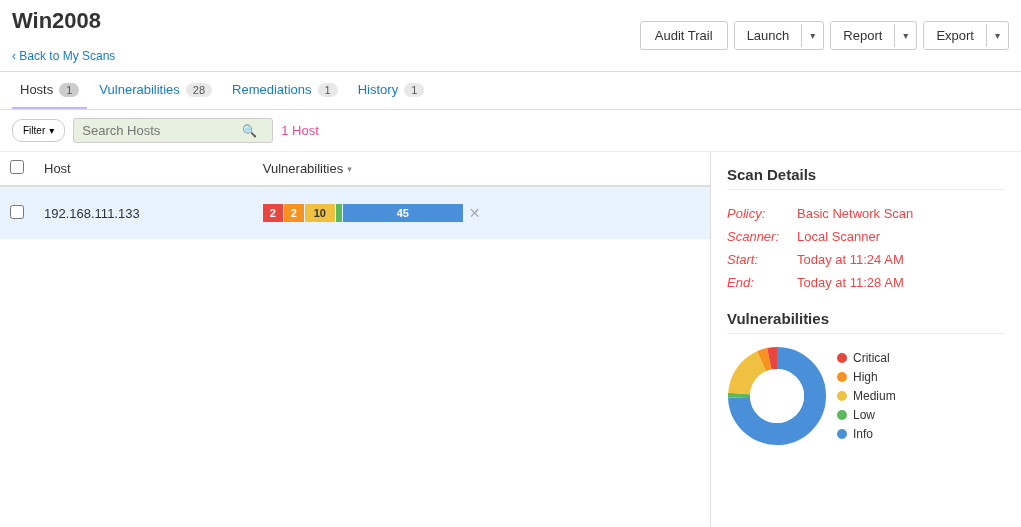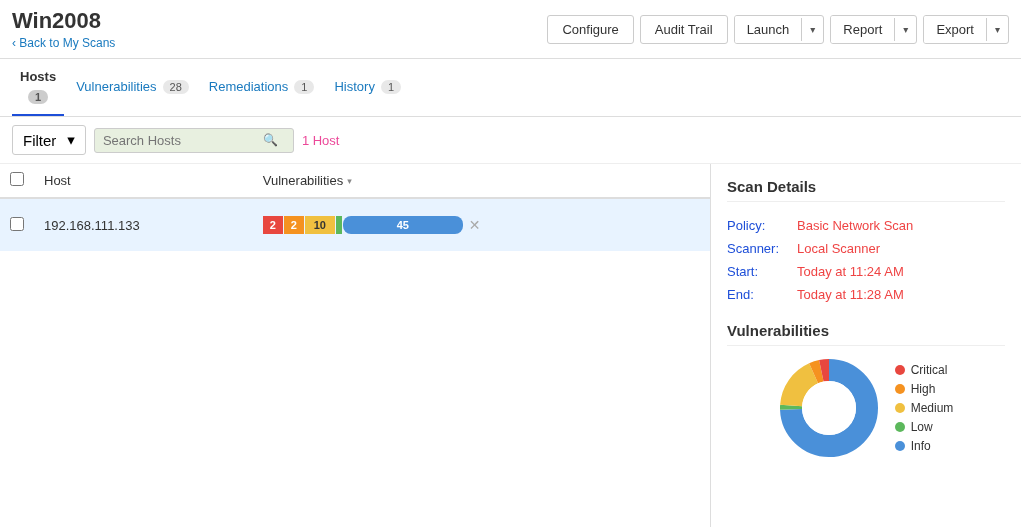--- a/index.html
+++ b/index.html
@@ -1,37 +1,37 @@
 <!DOCTYPE html>
 <html><head>
   <meta charset="utf-8">
   <style>
     * { box-sizing: border-box; margin: 0; padding: 0; }
     body { font-family: Arial, sans-serif; font-size: 13px; color: #333; background: #fff; width: 1021px; height: 527px; overflow: hidden; }
 
     
     .header { display: flex; align-items: center; padding: 8px 12px; border-bottom: 1px solid #ddd; background: #fff; }
     .app-title { font-size: 22px; font-weight: bold; color: #333; margin-right: 20px; }
-    .back-link { font-size: 12px; color: #1a7abf; cursor: pointer; display: block; margin-top: 2px; }
+    .back-link { font-size: 12px; color: #1a7abf; cursor: pointer; display: block; margin-top: 15px; }
     .header-actions { margin-left: auto; display: flex; align-items: center; gap: 6px; }
     .btn { padding: 6px 14px; border: 1px solid #ccc; border-radius: 3px; background: #fff; cursor: pointer; font-size: 13px; color: #333; }
     .btn-split { display: flex; align-items: center; border: 1px solid #ccc; border-radius: 3px; overflow: hidden; }
     .btn-split .main { padding: 6px 12px; border: none; background: #fff; cursor: pointer; font-size: 13px; color: #333; }
     .btn-split .arrow { padding: 6px 8px; border: none; border-left: 1px solid #ccc; background: #fff; cursor: pointer; font-size: 10px; color: #555; }
 
     
     .tabs { display: flex; align-items: center; padding: 0 12px; border-bottom: 1px solid #ddd; background: #fff; }
     .tab { padding: 10px 8px; margin-right: 4px; cursor: pointer; font-size: 13px; color: #1a7abf; border-bottom: 2px solid transparent; display: flex; align-items: center; gap: 6px; }
-    .tab.active { color: #333; border-bottom: 2px solid #1d4ed8; font-weight: bold; flex-direction: column; }
+    .tab.active { color: #333; border-bottom: 2px solid #c4b5fd; font-weight: normal; }
     .tab-badge { background: #e8e8e8; color: #555; border-radius: 10px; padding: 1px 7px; font-size: 11px; }
     .tab.active .tab-badge { background: #ccc; }
 
     
     .toolbar { display: flex; align-items: center; padding: 8px 12px; gap: 8px; border-bottom: 1px solid #eee; }
-    .filter-btn { display: flex; align-items: center; gap: 11px; padding: 5px 10px; border: 1px solid #ccc; border-radius: 3px; background: #fff; cursor: pointer; font-size: 15px; }
+    .filter-btn { display: flex; align-items: center; gap: 4px; padding: 5px 10px; border: 1px solid #ccc; border-radius: 10px; background: #fff; cursor: pointer; font-size: 10px; }
     .search-box { display: flex; align-items: center; border: 1px solid #ccc; border-radius: 3px; background: #e8f0e0; padding: 4px 8px; width: 200px; }
     .search-box input { border: none; background: transparent; outline: none; font-size: 13px; width: 160px; color: #555; }
     .search-icon { color: #888; font-size: 12px; }
     .host-count { font-size: 13px; color: #ec4899; }
 
     
     .main-content { display: flex; height: calc(527px - 46px - 44px - 44px); }
 
     
     .table-area { flex: 1; border-right: 1px solid #ddd; overflow-y: auto; }
@@ -40,56 +40,55 @@
     .table th { padding: 8px 10px; text-align: left; font-size: 13px; color: #333; font-weight: normal; }
     .table td { padding: 17px 10px; vertical-align: middle; }
     .table tbody tr.selected { background: #e8f3ff; }
     .checkbox { width: 14px; height: 14px; cursor: pointer; }
     .vuln-bar { display: flex; align-items: center; gap: 1px; }
     .bar-segment { height: 18px; display: flex; align-items: center; justify-content: center; font-size: 11px; color: #fff; font-weight: bold; }
     .bar-critical { background: #e8473f; min-width: 20px; }
     .bar-high { background: #f59220; min-width: 20px; }
     .bar-medium { background: #f0c040; min-width: 30px; color: #333; }
     .bar-low { background: #5cb85c; min-width: 10px; }
-    .bar-info { background: #4a90d9; min-width: 120px; border-radius: 8px; }
+    .bar-info { background: #4a90d9; min-width: 120px; }
     .delete-btn { color: #aaa; cursor: pointer; font-size: 14px; padding: 0 4px; }
 
     .th-sort { display: flex; align-items: center; gap: 4px; cursor: pointer; }
     .sort-icon { font-size: 9px; color: #888; }
 
     
     .right-panel { width: 310px; padding: 14px 16px; overflow-y: auto; }
     .panel-section-title { font-size: 15px; font-weight: bold; color: #333; margin-bottom: 12px; padding-bottom: 6px; border-bottom: 1px solid #eee; }
     .detail-table { width: 100%; border-collapse: collapse; }
     .detail-table td { padding: 4px 0; font-size: 13px; vertical-align: top; }
-    .detail-label { color: #1d4ed8; width: 70px; }
+    .detail-label { color: #ef4444; width: 70px; font-style: italic; }
     .detail-value { color: #ef4444; }
 
     .vuln-section { margin-top: 16px; }
-    .vuln-chart-area { display: flex; align-items: center; gap: 16px; margin-top: 10px; justify-content: center; }
+    .vuln-chart-area { display: flex; align-items: center; gap: 10px; margin-top: 10px; }
 
     
     .donut-container { position: relative; width: 100px; height: 100px; }
     .donut-svg { transform: rotate(-90deg); }
 
     
     .legend { display: flex; flex-direction: column; gap: 5px; }
     .legend-item { display: flex; align-items: center; gap: 6px; font-size: 12px; }
     .legend-dot { width: 10px; height: 10px; border-radius: 50%; flex-shrink: 0; }
   </style>
 </head>
 <body>
 
 <div class="header">
   <div>
     <div class="app-title">Win2008</div>
     <a class="back-link">‹ Back to My Scans</a>
   </div>
   <div class="header-actions">
-    <button class="btn">Configure</button>
     <button class="btn">Audit Trail</button>
     <div class="btn-split">
       <button class="main">Launch</button>
       <button class="arrow">▾</button>
     </div>
     <div class="btn-split">
       <button class="main">Report</button>
       <button class="arrow">▾</button>
     </div>
     <div class="btn-split">

